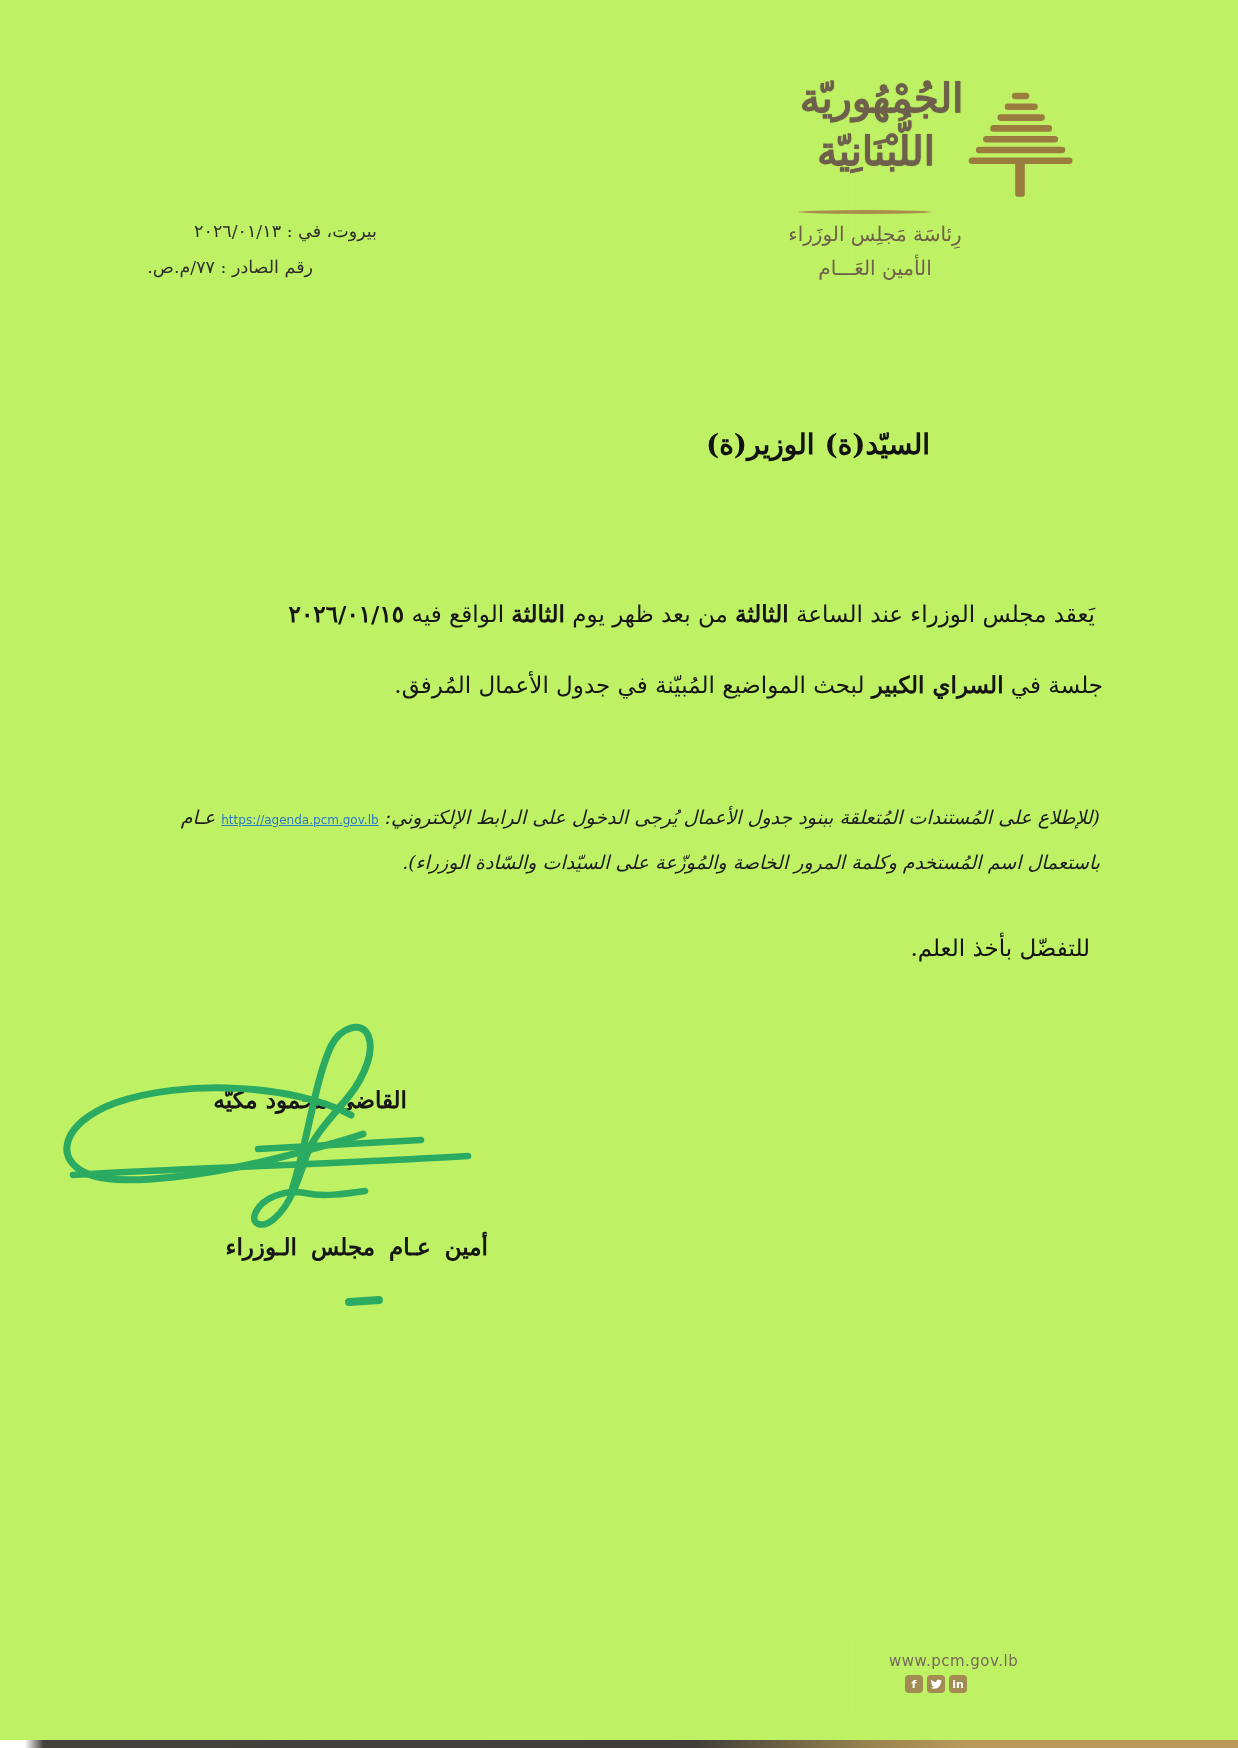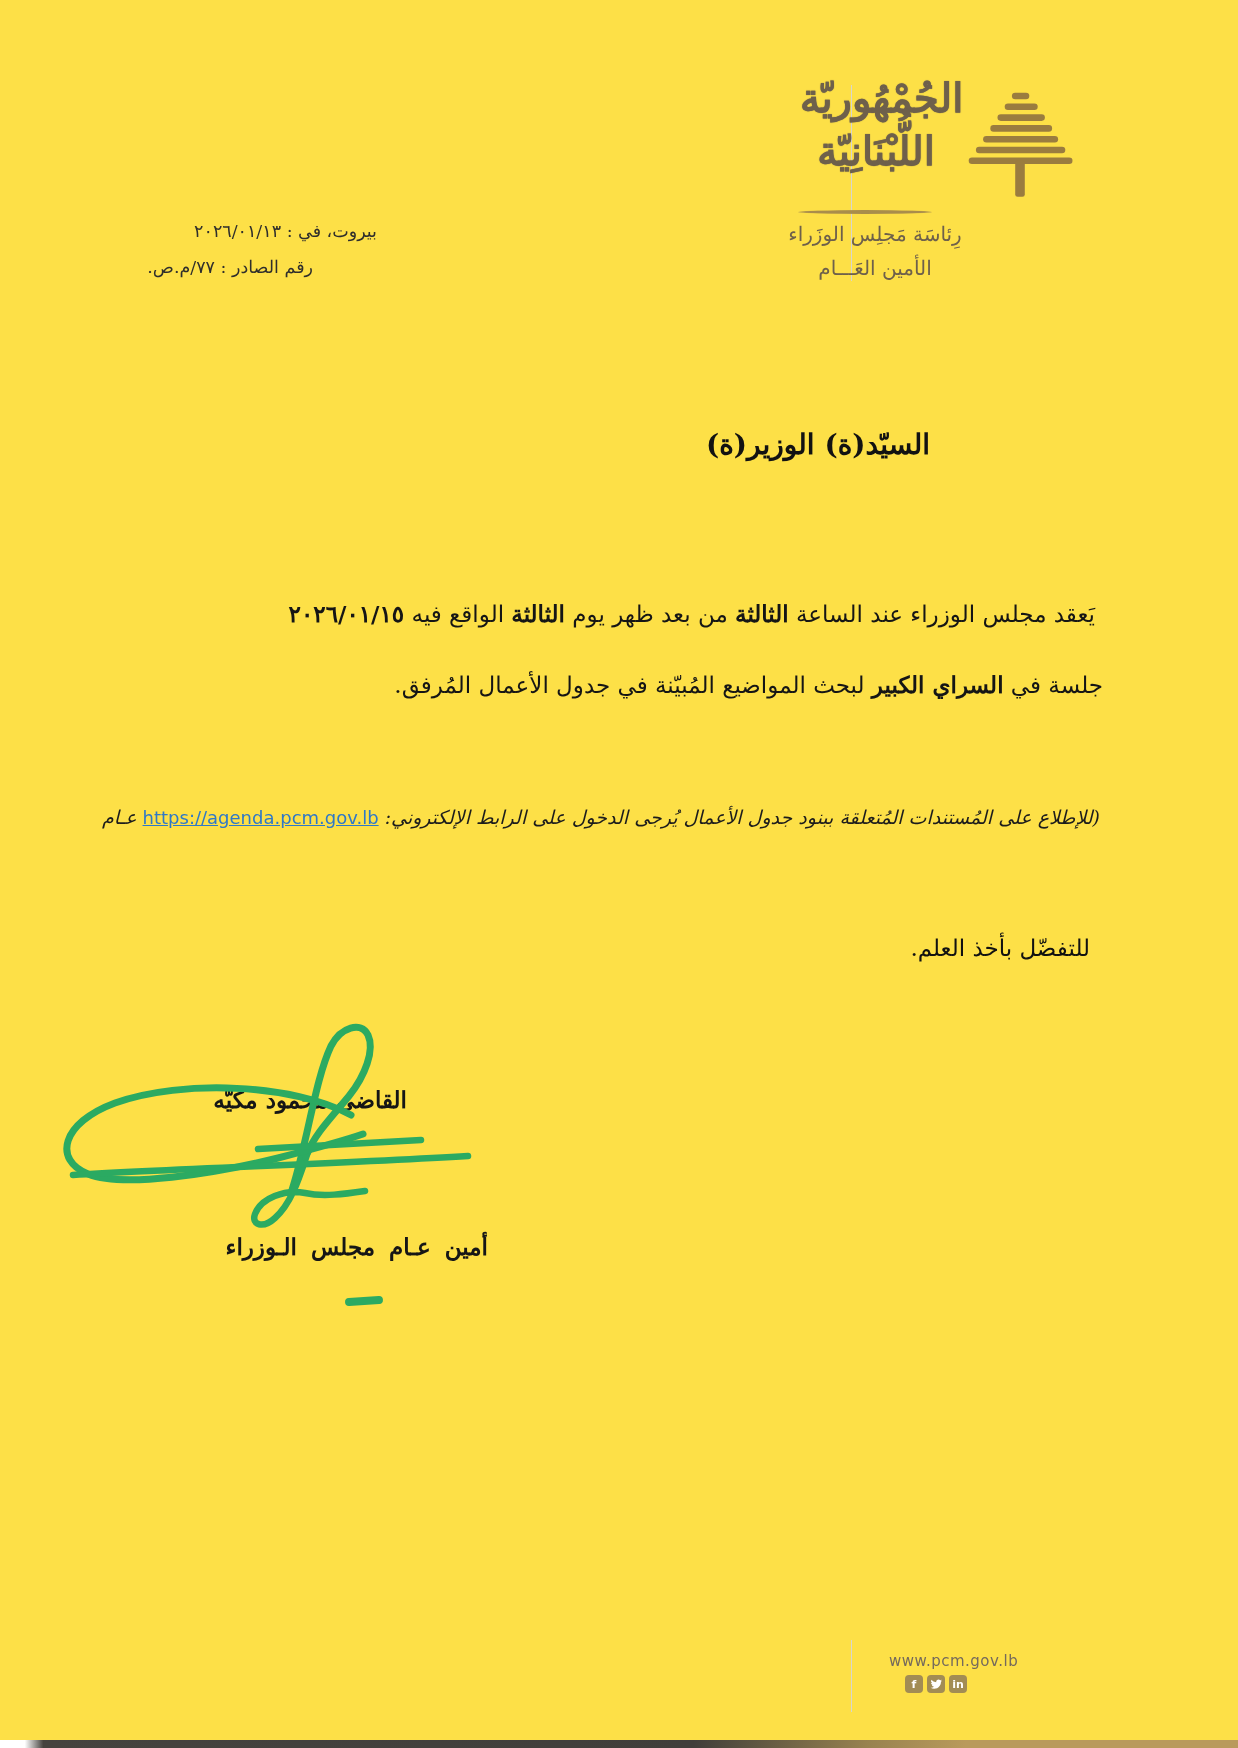--- a/index.html
+++ b/index.html
@@ -1,17 +1,17 @@
 <!DOCTYPE html>
 <html lang="ar"><head>
 <meta charset="utf-8">
 <style>
   html,body{margin:0;padding:0;}
   body{background:#ffffff;font-family:"DejaVu Sans","Liberation Sans",sans-serif;}
-  .page{position:relative;width:1238px;height:1748px;background:#fde047;overflow:hidden;}
+  .page{position:relative;width:1238px;height:1748px;background:#bef264;overflow:hidden;}
 
   
   .letterhead{position:absolute;top:70px;right:78px;width:310px;}
   .calligraphy{position:absolute;top:2px;right:208px;width:152px;text-align:center;
     color:#6e604b;font-weight:bold;font-size:40px;line-height:1.32;
     font-family:"DejaVu Serif","Liberation Serif",serif;
     text-shadow:0 0 1px #6e604b;}
   .cedar{position:absolute;top:14px;right:80px;width:120px;height:120px;}
   .gold-divider{position:absolute;top:140px;right:228px;width:134px;height:4px;
     background:radial-gradient(ellipse at center,#a98d4b 0%,#a98d4b 60%,rgba(169,141,75,0) 100%);
@@ -43,21 +43,21 @@
   .body-line.l1{top:600px;padding-right:8px;}
   .body-line.l2{top:671px;}
 
   
   .note-line{position:absolute;right:138px;direction:rtl;text-align:right;white-space:nowrap;
     font-size:19px;font-style:italic;color:#1c1c1c;
     font-family:"DejaVu Serif","Liberation Serif",serif;}
   .note-line.l1{top:806px;}
   .note-line.l2{top:851px;}
   .note-link{font-style:normal;direction:ltr;unicode-bidi:embed;
-    font-family:"DejaVu Sans","Liberation Sans",sans-serif;font-size:18px;}
+    font-family:"DejaVu Sans","Liberation Sans",sans-serif;font-size:12px;}
 
   
   .closing{position:absolute;top:935px;right:148px;direction:rtl;white-space:nowrap;
     font-size:23px;color:#111;font-family:"DejaVu Serif","Liberation Serif",serif;}
 
   
   .sig-name{position:absolute;top:1086px;right:831px;direction:rtl;white-space:nowrap;
     font-size:23px;font-weight:bold;color:#161616;
     font-family:"DejaVu Serif","Liberation Serif",serif;}
   .sig-ink{position:absolute;top:1022px;left:52px;width:424px;height:212px;}
@@ -112,20 +112,21 @@
 
   <div class="meta-line date">بيروت، في : ٢٠٢٦/٠١/١٣</div>
   <div class="meta-line ref">رقم الصادر : ٧٧/م.ص.</div>
 
   <div class="recipient">السيّد(ة) الوزير(ة)</div>
 
   <div class="body-line l1"><span>يَعقد مجلس الوزراء عند الساعة </span><span style="font-weight: bold; text-align: center;">الثالثة</span><span> من </span><span style="font-weight: normal; margin-top: 32px;">بعد ظهر</span><span> يوم </span><span style="font-weight: bold;">الثالثة</span><span> الواقع فيه </span><span style="font-weight: bold;">٢٠٢٦/٠١/١٥</span></div>
   <div class="body-line l2"><span>جلسة في </span><span style="font-weight: bold;">السراي الكبير</span><span> لبحث المواضيع المُبيّنة في جدول الأعمال المُرفق.</span></div>
 
   <div class="note-line l1"><span>(للإطلاع على المُستندات المُتعلقة ببنود جدول الأعمال يُرجى الدخول على الرابط الإلكتروني: </span><a class="note-link" id="agenda-link" href="#" style="color: rgb(46, 120, 200);">https://agenda.pcm.gov.lb</a><span> عـام</span></div>
+  <div class="note-line l2">باستعمال اسم المُستخدم وكلمة المرور الخاصة والمُوزّعة على السيّدات والسّادة الوزراء).</div>
 
   <div class="closing">للتفضّل بأخذ العلم.</div>
 
   <div class="sig-name">القاضي محمود مكيّه</div>
   <svg class="sig-ink" id="sig-ink" viewBox="0 0 424 212">
     <g fill="none" stroke-linecap="round" stroke-linejoin="round">
       <path d="M 240 168 C 256 118 263 58 279 24 C 289 5 309 -1 316 13 C 323 28 313 54 297 74 C 279 96 263 112 256 130" stroke-width="7" stroke="#2baa62"></path>
       <path d="M 256 130 C 249 150 241 180 223 196 C 211 207 199 203 203 192 C 209 176 233 167 253 171 C 271 175 293 172 313 169" stroke-width="6.5" stroke="#2baa62"></path>
       <path d="M 299 93 C 241 62 131 57 63 81 C 9 101 1 138 36 152 C 71 166 161 152 226 136 C 261 127 291 119 311 112" stroke-width="7" stroke="#2baa62"></path>
       <path d="M 206 127 L 369 118" stroke-width="6.5" stroke="#2baa62"></path>

